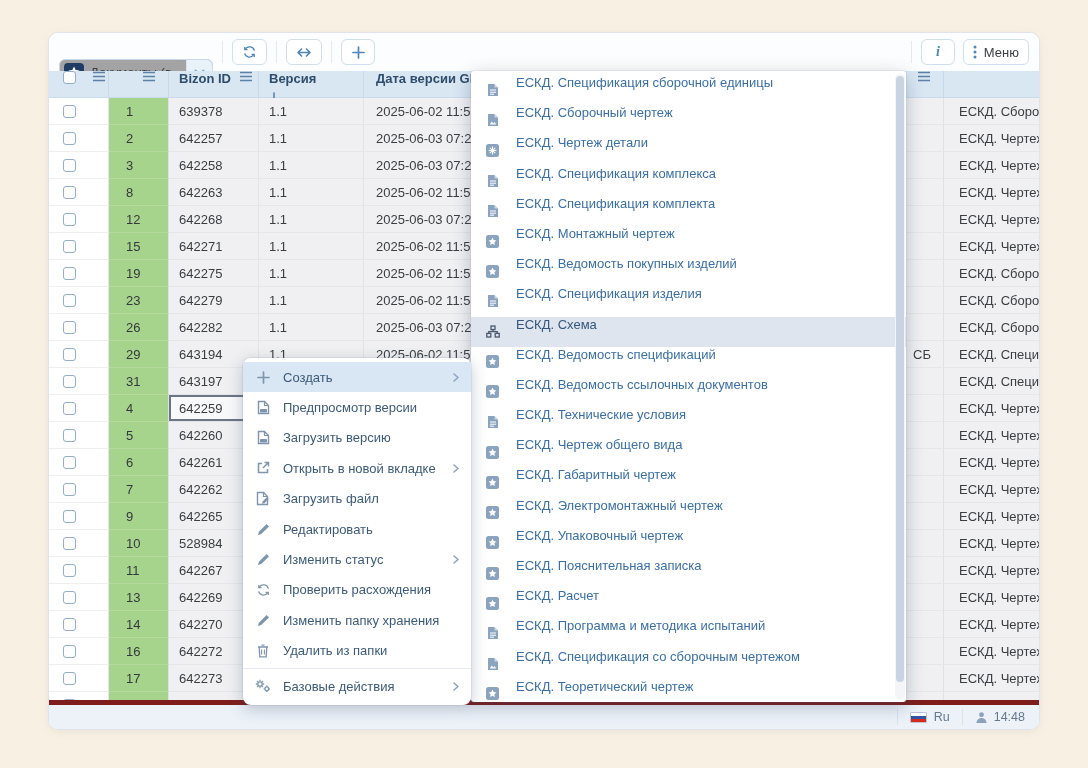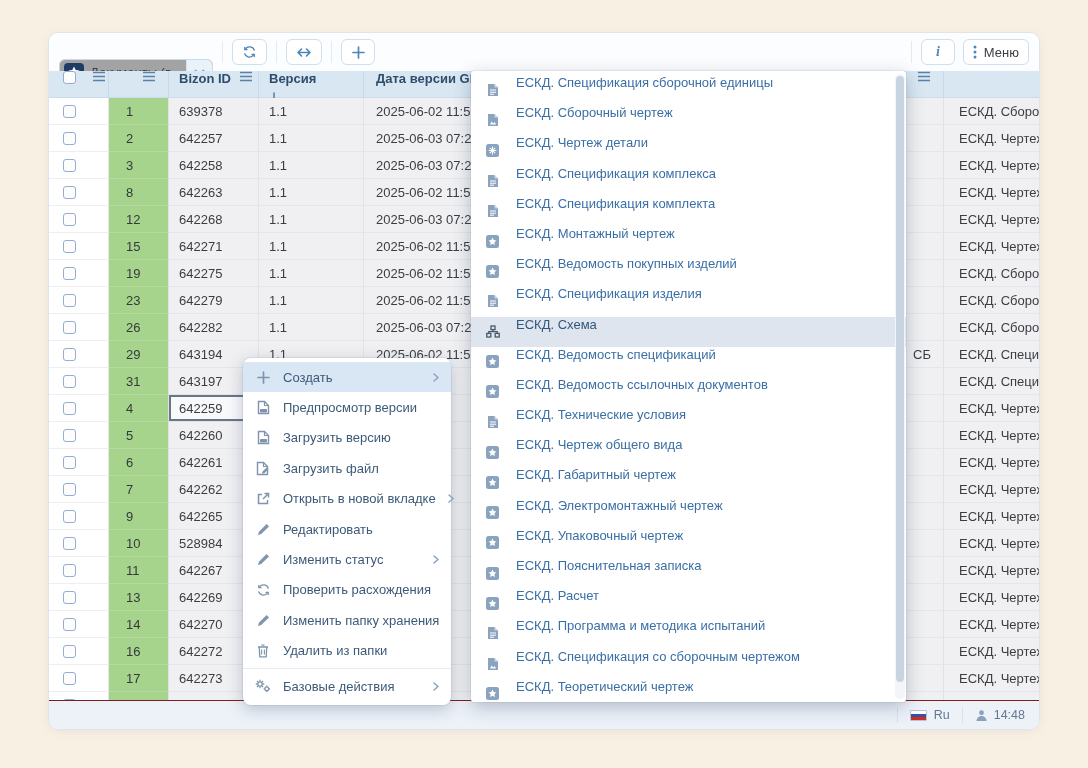--- a/index.html
+++ b/index.html
@@ -74,35 +74,35 @@
   .td-code { width:370px; background:#f0f0f2; justify-content:flex-end; padding-right:12px; border-right:1px solid #dfe1e5; }
   .td-type { flex:1; background:#f0f0f2; padding-left:15px; white-space:nowrap; overflow:hidden; }
   .td.sel-cell { background:#f8f9fa; box-shadow:inset 0 0 0 2px #6b7685; }
   .cb {
     width:13px; height:13px; border:1.5px solid #92aed0; border-radius:3px; background:#fdfdfe;
     display:inline-block;
   }
   
   .footer {
     position:absolute; left:0; bottom:0; right:0; height:29px;
-    background:#edf2f9; border-top:1px solid #7f1d1d;
+    background:#edf2f9; border-top:5px solid #7f1d1d;
     display:flex; align-items:center; justify-content:flex-end; padding-right:14px;
     color:#64788f; font-size:12.5px; gap:12px;
   }
   .f-sep { width:1px; height:16px; background:#d9e2ee; }
   .flag-chip { display:flex; align-items:center; gap:7px; }
   .flag {
     width:17px; height:11px; border:1px solid #b9c4d4; border-radius:1px;
     background:linear-gradient(#ffffff 0 33%, #2f55a4 33% 66%, #d52b1e 66% 100%);
     display:inline-block;
   }
   .time-chip { display:flex; align-items:center; gap:6px; }
   
   .ctx-menu {
-    position:absolute; left:194px; top:325px; width:208px;
+    position:absolute; left:194px; top:325px; width:228px;
     background:#fff; border-radius:8px; padding:4px 0;
     box-shadow:0 4px 16px rgba(40,60,90,.28), 0 0 0 1px rgba(120,140,170,.12);
     z-index:20;
   }
   .ctx-item {
     height:30.4px; display:flex; align-items:center; padding:0 12px; gap:12px;
     color:#3c5a78; cursor:pointer; white-space:nowrap;
   }
   .ctx-item .ico { width:16px; color:#7f95ad; flex:none; }
   .ctx-item.hl { background:var(--menu-hl,#d9e7f5); }
@@ -760,39 +760,39 @@
           <svg width="13" height="15" viewBox="0 0 13 15">
             <path d="M1.5 1.5h6l4 4v8h-10z" fill="none" stroke="currentColor" stroke-width="1.4"></path>
             <path d="M7.5 1.5v4h4" fill="none" stroke="currentColor" stroke-width="1.2"></path>
             <rect x="3" y="9" width="7" height="3.6" rx="0.8" fill="currentColor"></rect>
           </svg>
         </span>
         <span>Загрузить версию</span>
       </div>
       <div class="ctx-item">
         <span class="ico">
+          <svg width="14" height="14" viewBox="0 0 14 14">
+            <path d="M6 2.5H2.5v9h9V8" fill="none" stroke="currentColor" stroke-width="1.5"></path>
+            <path d="M8.5 1.5h4v4M12.2 1.8L7 7" fill="none" stroke="currentColor" stroke-width="1.5"></path>
+          </svg>
+        </span>
+        <span>Открыть в новой вкладке</span>
+        <span class="arrow"><svg width="6" height="9" viewBox="0 0 6 9">
+            <path d="M1 1l4 3.5L1 8" fill="none" stroke="currentColor" stroke-width="1.5" stroke-linecap="round" stroke-linejoin="round"></path>
+          </svg></span>
+      </div>
+      <div class="ctx-item">
+        <span class="ico">
           <svg width="14" height="15" viewBox="0 0 14 15">
             <path d="M1.5 1.5h6l4 4v8h-10z" fill="none" stroke="currentColor" stroke-width="1.4"></path>
             <path d="M7.5 1.5v4h4" fill="none" stroke="currentColor" stroke-width="1.2"></path>
             <path d="M6 12.8l.6-2.4 4.2-4.2 1.8 1.8-4.2 4.2z" fill="currentColor"></path>
           </svg>
         </span>
         <span>Загрузить файл</span>
-      </div>
-      <div class="ctx-item">
-        <span class="ico">
-          <svg width="14" height="14" viewBox="0 0 14 14">
-            <path d="M6 2.5H2.5v9h9V8" fill="none" stroke="currentColor" stroke-width="1.5"></path>
-            <path d="M8.5 1.5h4v4M12.2 1.8L7 7" fill="none" stroke="currentColor" stroke-width="1.5"></path>
-          </svg>
-        </span>
-        <span>Открыть в новой вкладке</span>
-        <span class="arrow"><svg width="6" height="9" viewBox="0 0 6 9">
-            <path d="M1 1l4 3.5L1 8" fill="none" stroke="currentColor" stroke-width="1.5" stroke-linecap="round" stroke-linejoin="round"></path>
-          </svg></span>
       </div>
       <div class="ctx-item">
         <span class="ico">
           <svg width="13" height="13" viewBox="0 0 13 13">
             <path d="M1 12l.9-3.2L9.6 1 12 3.4 4.2 11.1z" fill="currentColor"></path>
           </svg>
         </span>
         <span>Редактировать</span>
       </div>
       <div class="ctx-item">

